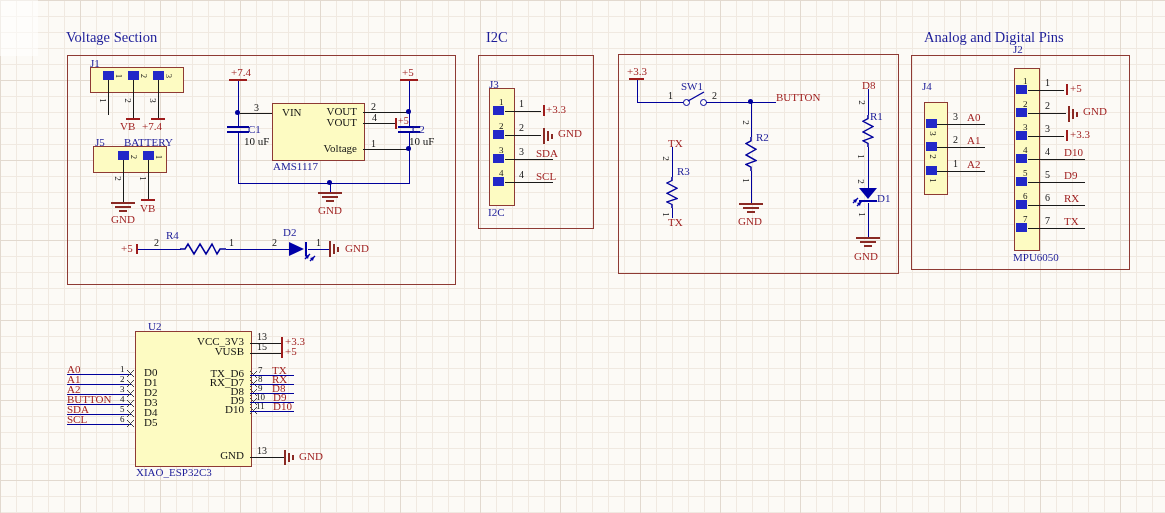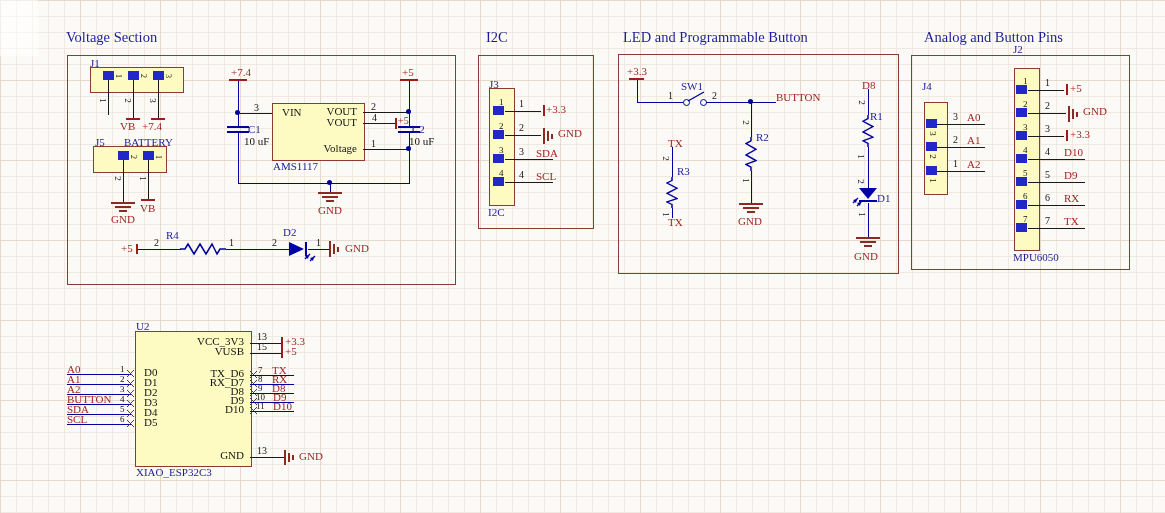--- a/index.html
+++ b/index.html
@@ -39,22 +39,21 @@
   .corner{position:absolute;left:0;top:0;width:38px;height:56px;background:rgba(255,255,255,.55)}
 </style>
 </head>
 <body>
 
 <div id="canvas">
 <div class="corner"></div>
 
 <div class="t nv s14" style="left:66px;top:30px">Voltage Section</div>
 <div class="t nv s14" style="left:486px;top:30px">I2C</div>
-<div class="t nv s14" style="left:623px;top:30px">LED and Programmable Button</div>
-<div class="t nv s14" style="left:924px;top:30px">Analog and Button Pins</div>
+<div class="t nv s14" style="left:924px;top:30px">Analog and Digital Pins</div>
 <div class="sb" style="left:67px;top:55px;width:387px;height:228px"></div>
 <div class="sb" style="left:478px;top:55px;width:114px;height:172px"></div>
 <div class="sb" style="left:618px;top:54px;width:279px;height:218px"></div>
 <div class="sb" style="left:911px;top:55px;width:217px;height:213px"></div>
 
 <div class="t nv" style="left:90px;top:58px">J1</div>
 <div class="yb" style="left:90px;top:67px;width:92px;height:24px"></div>
 <div class="pad" style="left:103px;top:71px"></div>
 <div class="pad" style="left:128px;top:71px"></div>
 <div class="pad" style="left:153px;top:71px"></div>
@@ -336,21 +335,21 @@
 <div class="whk" style="left:1028px;top:205px;width:57px"></div>
 <div class="t bk s10" style="left:1045px;top:193px">6</div>
 <div class="t rd" style="left:1064px;top:193px">RX</div>
 
 <div class="pad" style="left:1016px;top:223px"></div>
 <div class="t bk s9" style="left:1023px;top:215px">7</div>
 <div class="whk" style="left:1028px;top:228px;width:57px"></div>
 <div class="t bk s10" style="left:1045px;top:216px">7</div>
 <div class="t rd" style="left:1064px;top:216px">TX</div>
 
-<div class="t nv" style="left:136px;top:321px">U2</div>
+<div class="t nv" style="left:148px;top:321px">U2</div>
 <div class="yb" style="left:135px;top:331px;width:115px;height:134px"></div>
 <div class="t nv" style="left:136px;top:467px">XIAO_ESP32C3</div>
 
 <div class="t rd" style="left:67px;top:364px">A0</div>
 <div class="whb" style="left:67px;top:374px;width:64px"></div>
 <div class="t bk s9" style="left:120px;top:365px">1</div>
 <div class="x7" style="left:127px;top:370px"></div>
 <div class="t bk" style="left:144px;top:367px">D0</div>
 <div class="t rd" style="left:67px;top:374px">A1</div>
 <div class="whb" style="left:67px;top:384px;width:64px"></div>

